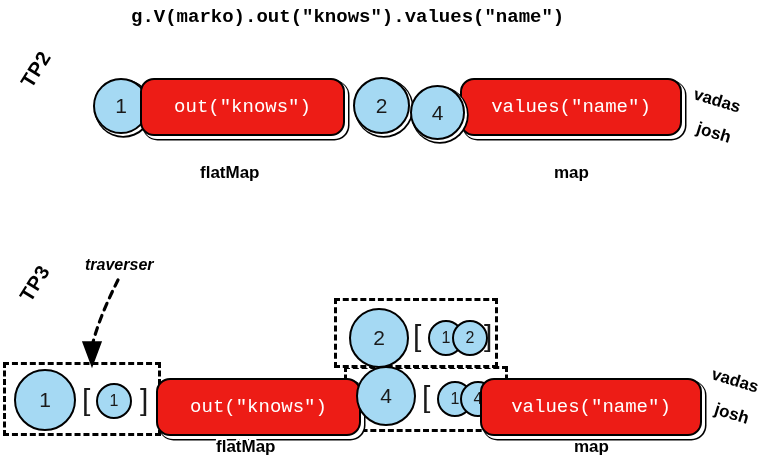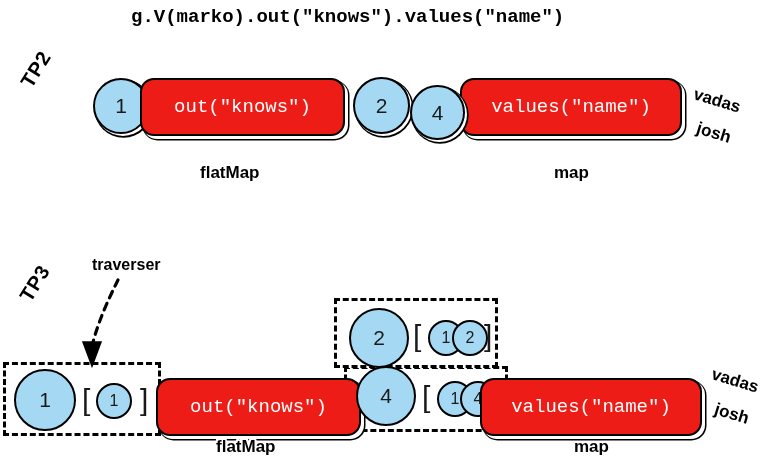--- a/index.html
+++ b/index.html
@@ -103,21 +103,21 @@
   <div class="step l2" style="left:460px;top:78px;width:222px;height:58px;">
     <span>values("name")</span>
   </div>
   <div class="outlined steplabel l5" style="left:554px;top:163px;">map</div>
 
   <div class="outlined endlabel l5" style="left:694px;top:84px;transform:rotate(17deg);transform-origin:0% 50%;">vadas</div>
   <div class="outlined endlabel l5" style="left:697px;top:118px;transform:rotate(17deg);transform-origin:0% 50%;">josh</div>
 
   <div class="outlined tplabel l5" style="left:16px;top:272px;transform:rotate(-58deg);transform-origin:50% 50%;">TP3</div>
 
-  <div class="outlined traverser-label l5" style="left:92px;top:256px;">traverser</div>
+  <div class="outlined traverser-label l5" style="left:85px;top:256px;font-style:italic;">traverser</div>
 
   <svg class="arrowsvg" width="778" height="463">
     <path d="M 118 280 C 108 300, 98 322, 92 346" fill="none" stroke="#000" stroke-width="3.2" stroke-dasharray="7,6" stroke-linecap="round"></path>
     <polygon points="83,342 101,342 92,366" fill="#000" stroke="#000" stroke-width="1.5"></polygon>
   </svg>
 
   <div class="tbox l1" style="left:3px;top:362px;width:158px;height:74px;"></div>
   <div class="circ big l2" style="left:14px;top:369px;width:62px;height:62px;">1</div>
   <div class="bracket l2" style="left:82px;top:385px;">[</div>
   <div class="circ small l2" style="left:96px;top:383px;width:36px;height:36px;">1</div>

